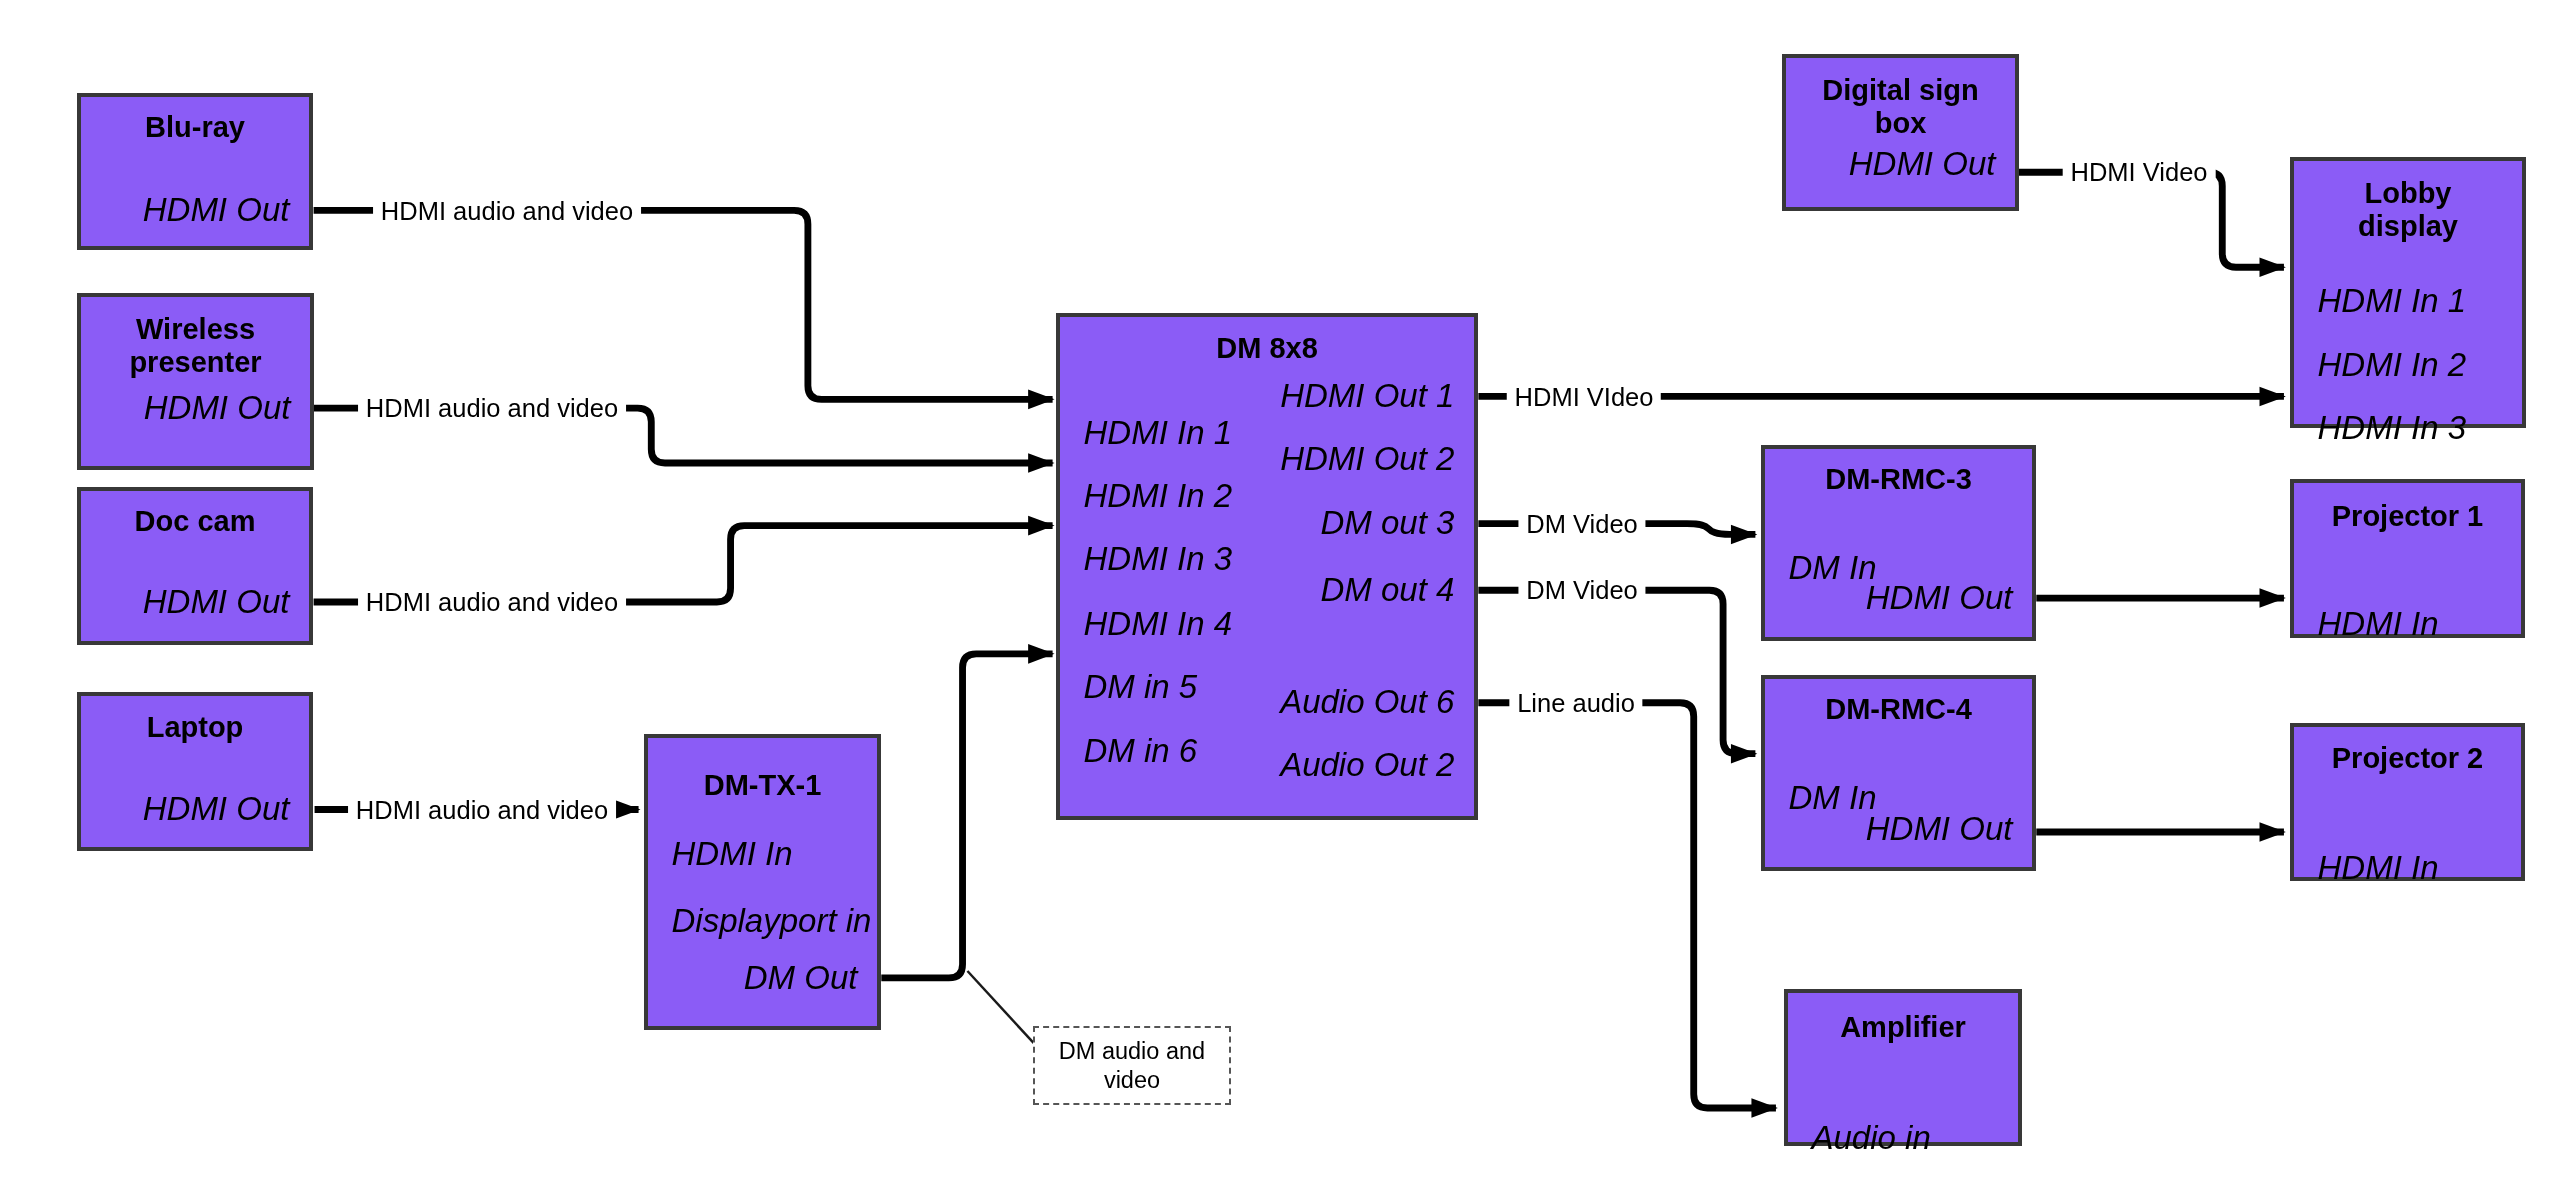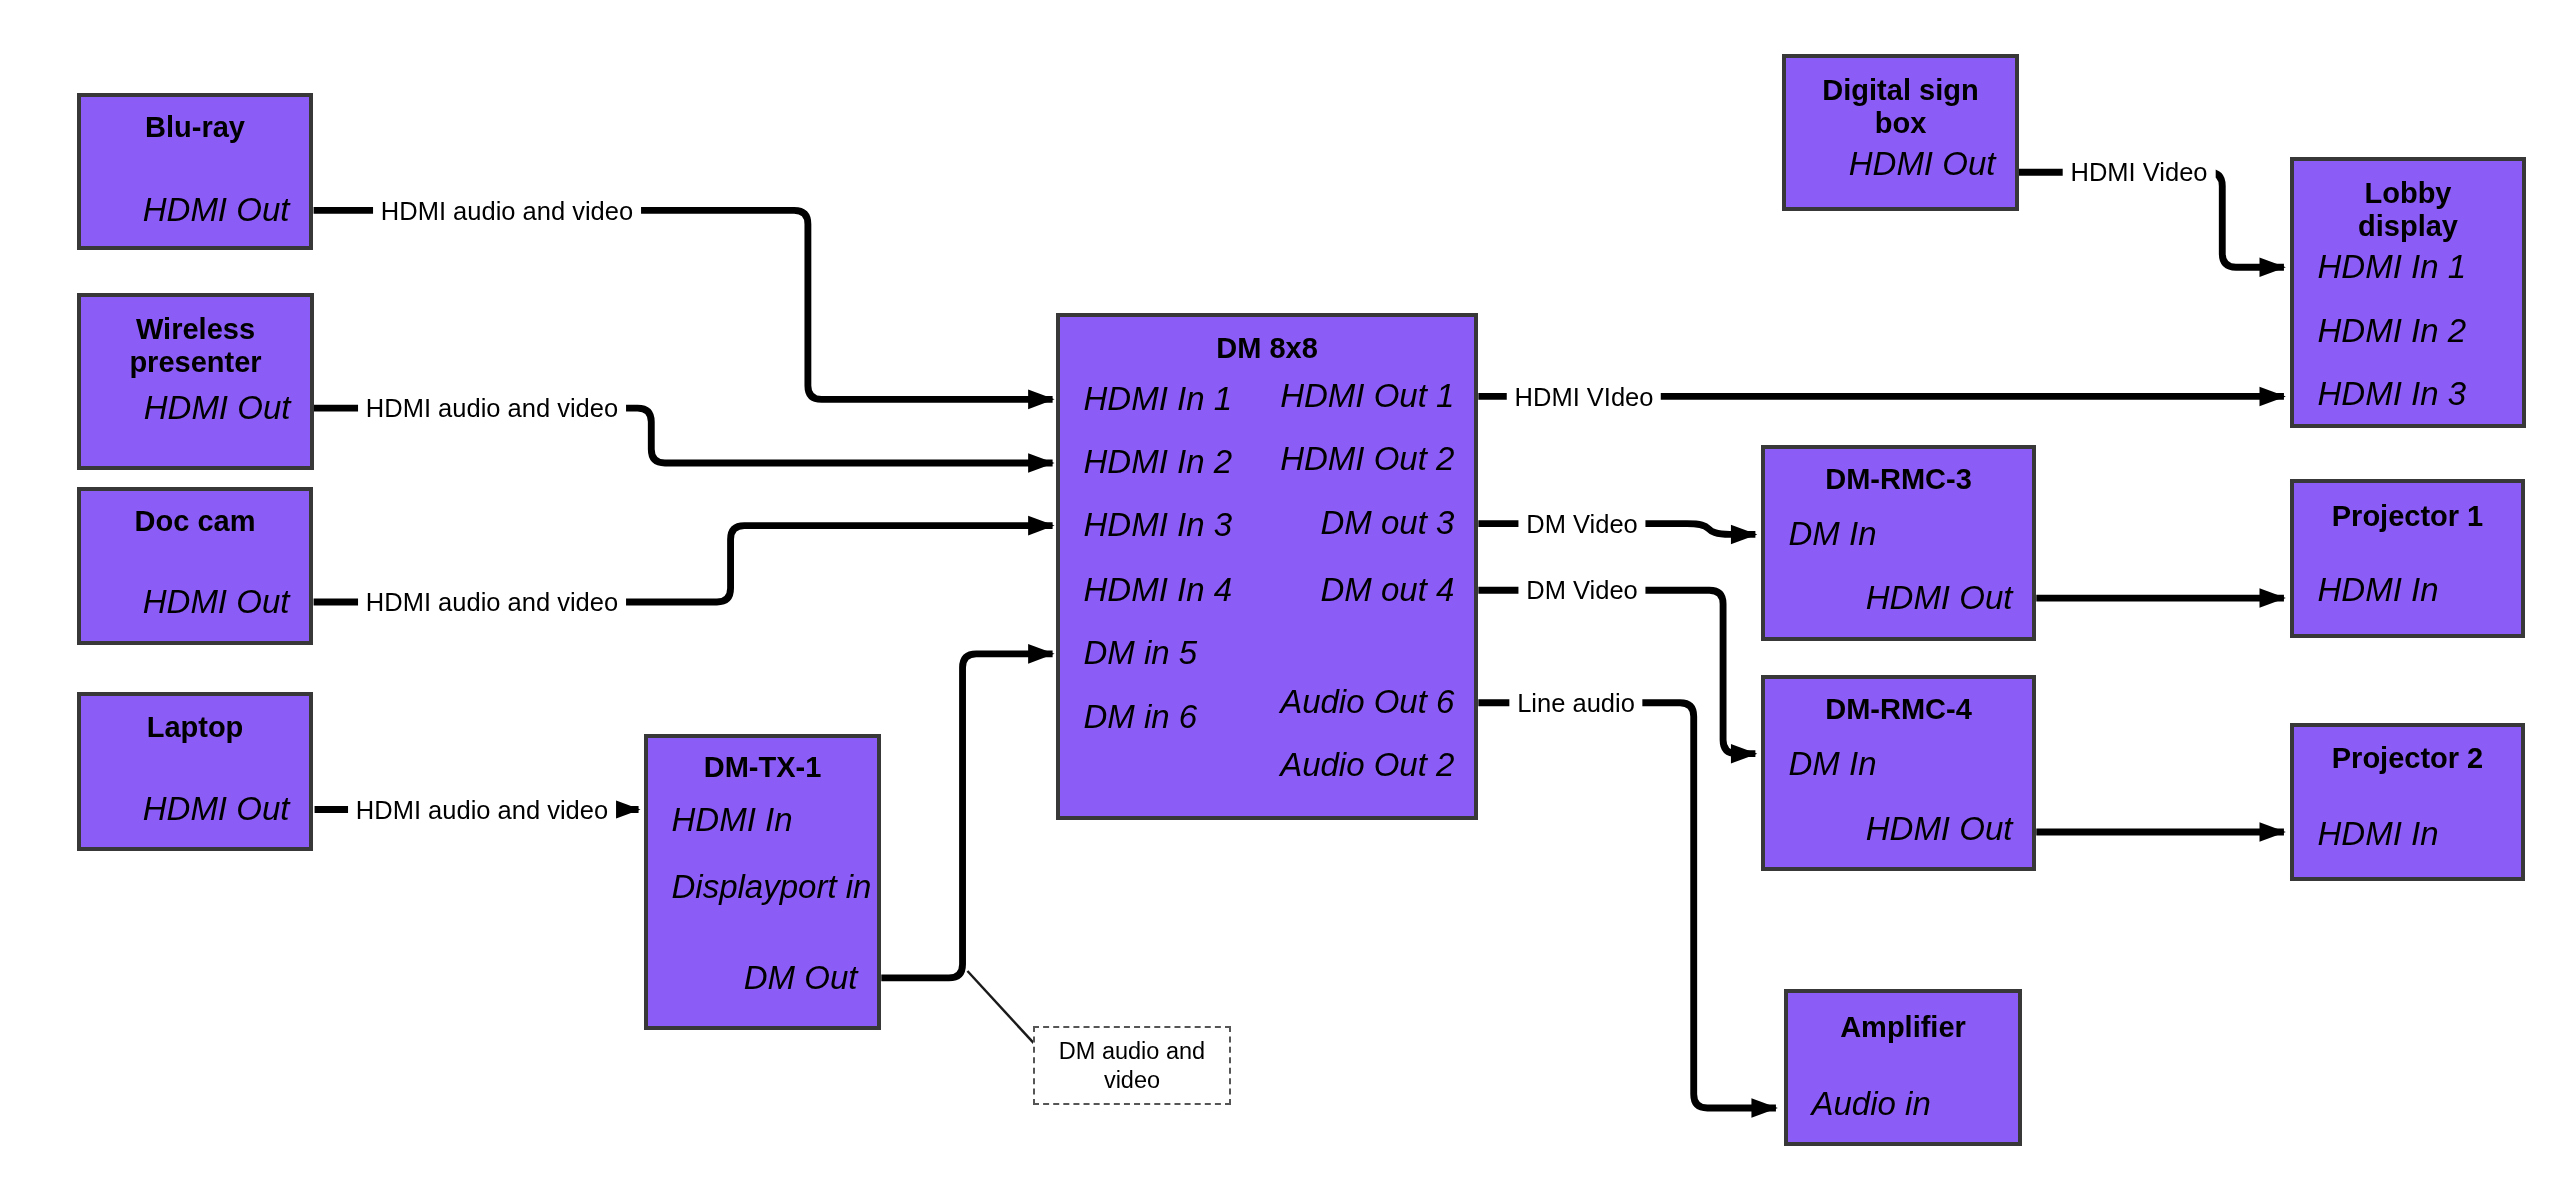--- a/index.html
+++ b/index.html
@@ -26,21 +26,21 @@
     font-weight:bold;
     font-size:29px;line-height:33px;
     white-space:pre-line;
   }
   .port{
     position:absolute;
     font-size:33px;line-height:29px;
     white-space:nowrap;
     font-style:italic;
   }
-  .port.left{left:23.5px;}
+  .port.left{left:23.5px;margin-top:34px;}
   .port.right{right:19.6px;text-align:right;}
   .wire-label{
     position:absolute;
     transform:translate(-50%,-50%);
     background:#ffffff;
     padding:0 7.8px;
     font-size:25.5px;line-height:29px;
     white-space:nowrap;
   }
   .note{
@@ -95,21 +95,21 @@
     <div class="title" style="top:13.7px;">Doc cam</div>
     <div class="port right" style="top:96px;">HDMI Out</div>
   </div>
 
   <div class="box" style="left:77px;top:692px;width:236px;height:159px;">
     <div class="title" style="top:14.7px;">Laptop</div>
     <div class="port right" style="top:98px;">HDMI Out</div>
   </div>
 
   <div class="box" style="left:644px;top:734px;width:237px;height:296px;">
-    <div class="title" style="top:13px;">DM-TX-1</div>
+    <div class="title" style="top:31px;">DM-TX-1</div>
     <div class="port left" style="top:67px;">HDMI In</div>
     <div class="port left" style="top:134px;">Displayport in</div>
     <div class="port right" style="top:225px;">DM Out</div>
   </div>
 
   <div class="box" style="left:1056px;top:313px;width:422px;height:507px;">
     <div class="title" style="top:14.7px;">DM 8x8</div>
     <div class="port left" style="top:67px;">HDMI In 1</div>
     <div class="port left" style="top:130px;">HDMI In 2</div>
     <div class="port left" style="top:193px;">HDMI In 3</div>

